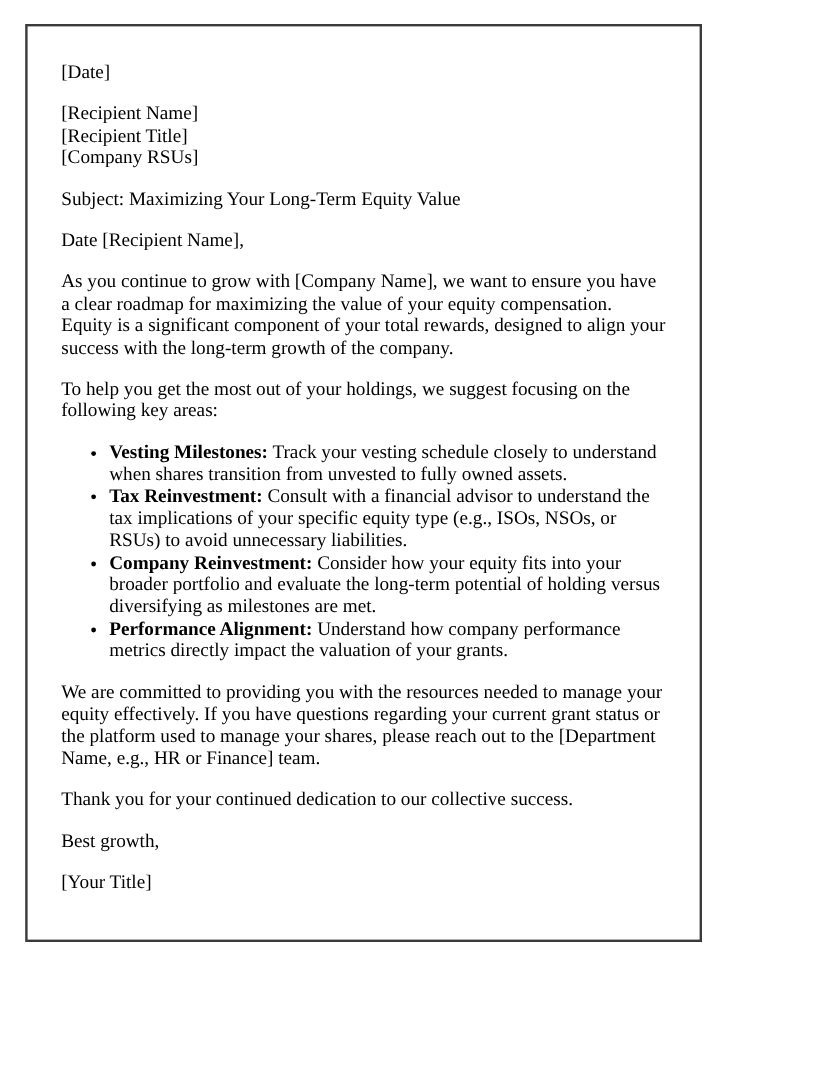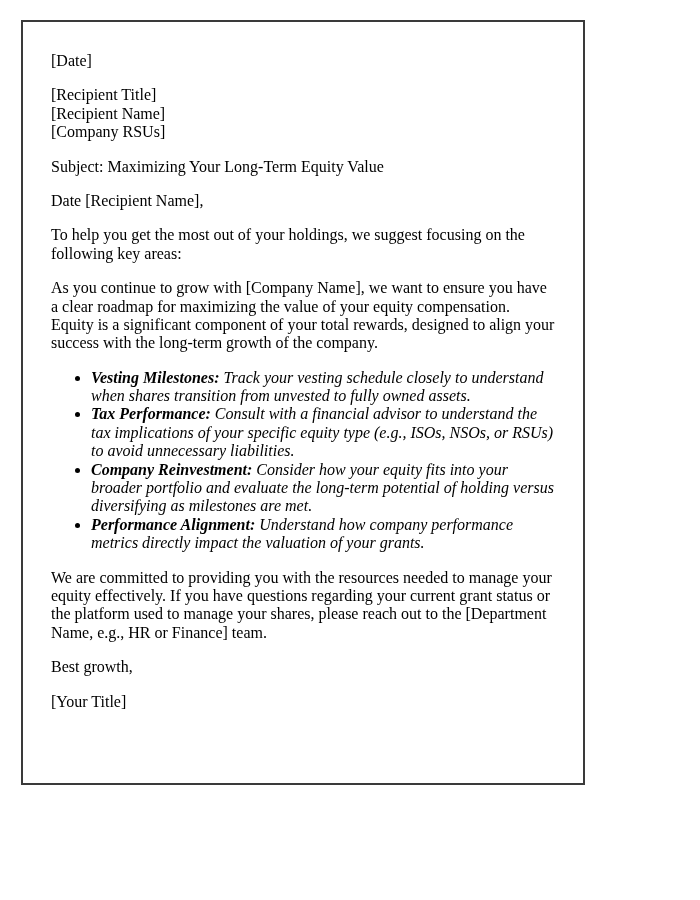--- a/index.html
+++ b/index.html
@@ -33,58 +33,58 @@
   .para:first-child {
     margin-top: 16px;
   }
   .line {
     display: block;
   }
   ul.bullet-list {
     margin: 16px 0;
     padding-left: 40px;
     list-style-type: disc;
-    font-style: italic;
   }
   ul.bullet-list li {
     margin: 0;
   }
   .bold { font-weight: bold; }
 </style>
 </head>
 <body>
 
 <div class="page">
   <div class="letter-box">
 
     <p class="para">[Date]</p>
 
     <p class="para">
+      <span class="line">[Recipient Name]</span>
       <span class="line">[Recipient Title]</span>
-      <span class="line">[Recipient Name]</span>
       <span class="line">[Company RSUs]</span>
     </p>
 
     <p class="para">Subject: Maximizing Your Long-Term Equity Value</p>
 
     <p class="para">Date [Recipient Name],</p>
 
+    <p class="para">As you continue to grow with [Company Name], we want to ensure you have a clear roadmap for maximizing the value of your equity compensation. Equity is a significant component of your total rewards, designed to align your success with the long-term growth of the company.</p>
+
     <p class="para">To help you get the most out of your holdings, we suggest focusing on the following key areas:</p>
-
-    <p class="para">As you continue to grow with [Company Name], we want to ensure you have a clear roadmap for maximizing the value of your equity compensation. Equity is a significant component of your total rewards, designed to align your success with the long-term growth of the company.</p>
 
     <ul class="bullet-list">
         <li><span class="bold">Vesting Milestones:</span><span> Track your vesting schedule closely to understand when shares transition from unvested to fully owned assets.</span></li>
-        <li><span class="bold">Tax Performance:</span><span> Consult with a financial advisor to understand the tax implications of your specific equity type (e.g., ISOs, NSOs, or RSUs) to avoid unnecessary liabilities.</span></li>
+        <li><span class="bold">Tax Reinvestment:</span><span> Consult with a financial advisor to understand the tax implications of your specific equity type (e.g., ISOs, NSOs, or RSUs) to avoid unnecessary liabilities.</span></li>
         <li><span class="bold">Company Reinvestment:</span><span> Consider how your equity fits into your broader portfolio and evaluate the long-term potential of holding versus diversifying as milestones are met.</span></li>
         <li><span class="bold">Performance Alignment:</span><span> Understand how company performance metrics directly impact the valuation of your grants.</span></li>
       </ul>
 
     <p class="para">We are committed to providing you with the resources needed to manage your equity effectively. If you have questions regarding your current grant status or the platform used to manage your shares, please reach out to the [Department Name, e.g., HR or Finance] team.</p>
 
+    <p class="para">Thank you for your continued dedication to our collective success.</p>
 
     <p class="para">Best growth,</p>
 
     <p class="para">
       <span class="line">[Your Title]</span>
     </p>
 
   </div>
 </div>
 

